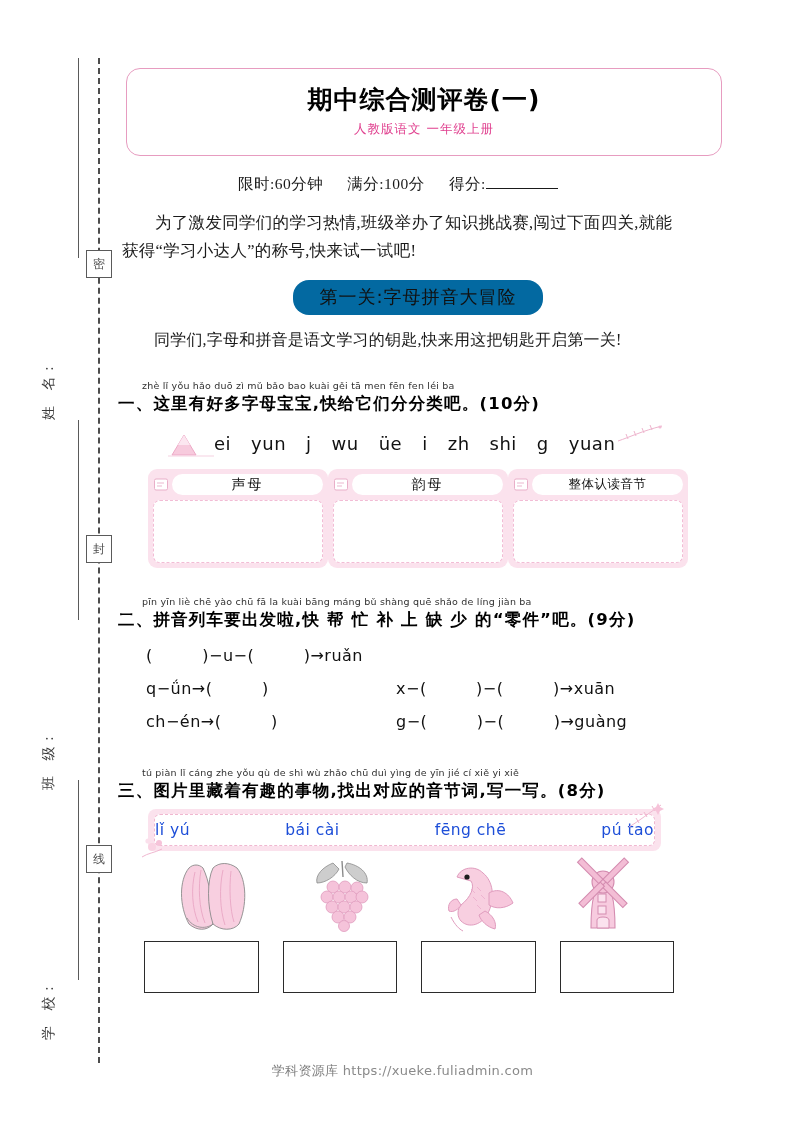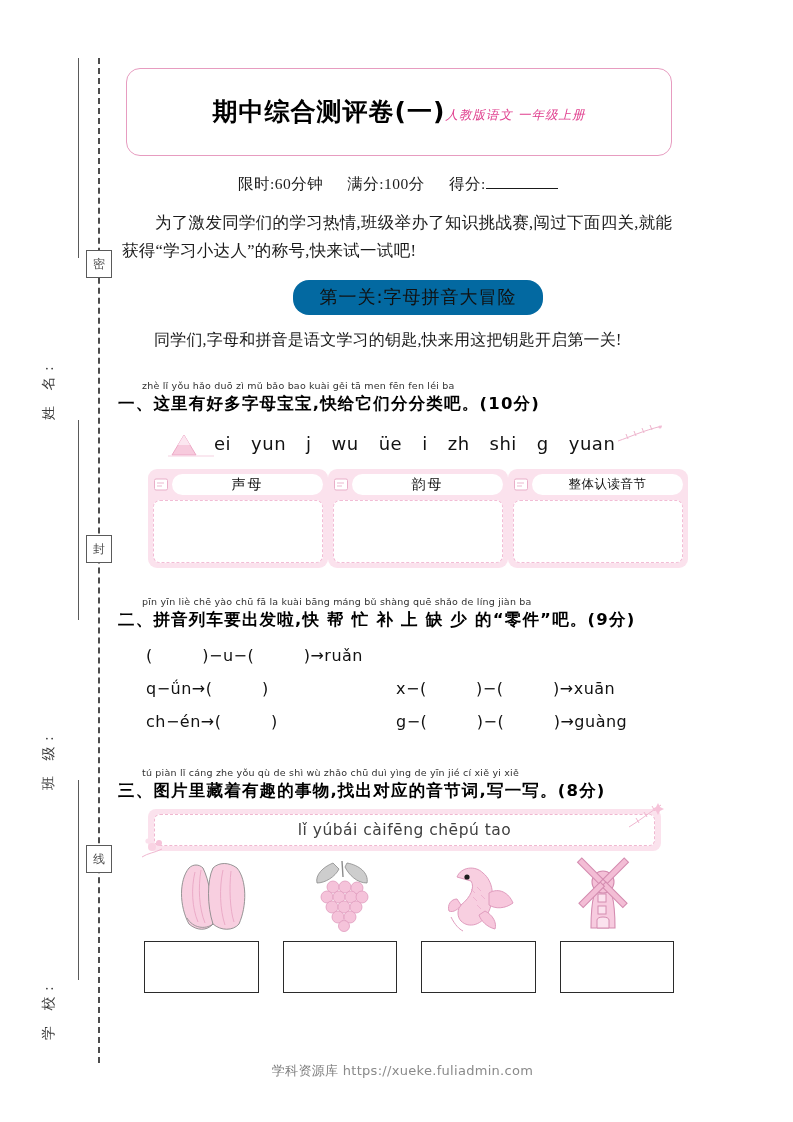--- a/index.html
+++ b/index.html
@@ -69,45 +69,44 @@
     position: absolute;
     left: 118px;
     top: 0;
     width: 600px;
   }
 
   
   #title-panel {
     margin-top: 68px;
     margin-left: 8px;
-    width: 546px;
+    width: 596px;
     height: 88px;
     border: 1.5px solid #e79cc0;
     border-radius: 14px;
     box-sizing: border-box;
     display: flex;
-    flex-direction: row;
+    flex-direction: column;
     align-items: center;
     justify-content: center;
   }
   #main-title {
     font-family: "DejaVu Sans", sans-serif;
     font-weight: bold;
     font-size: 25px;
     letter-spacing: 1px;
     color: #000;
     line-height: 1.1;
   }
   #subtitle {
     margin-top: 7px;
     font-size: 12.5px;
     color: #e0408f;
     letter-spacing: 1px;
     font-family: "DejaVu Sans", sans-serif;
-    font-style: italic;
   }
 
   
   #meta-line {
     margin-top: 17px;
     margin-left: 120px;
     font-size: 15.5px;
     letter-spacing: 0.5px;
     display: flex;
     align-items: flex-end;
@@ -286,24 +285,24 @@
     box-sizing: border-box;
     position: relative;
   }
   #word-bank-inner {
     background: #fff;
     border: 1.2px dashed #f0b7d0;
     border-radius: 6px;
     height: 30px;
     display: flex;
     align-items: center;
-    justify-content: center;
+    justify-content: space-between;
     font-family: "DejaVu Sans", sans-serif;
     font-size: 15.5px;
-    color: #404040;
+    color: #1d4ed8;
     letter-spacing: 0.5px;
   }
   .wb-deco-left {
     position: absolute; left: -8px; bottom: -8px; width: 34px; height: 30px;
   }
   .wb-deco-right {
     position: absolute; right: -4px; top: -8px; width: 40px; height: 34px;
   }
 
   

